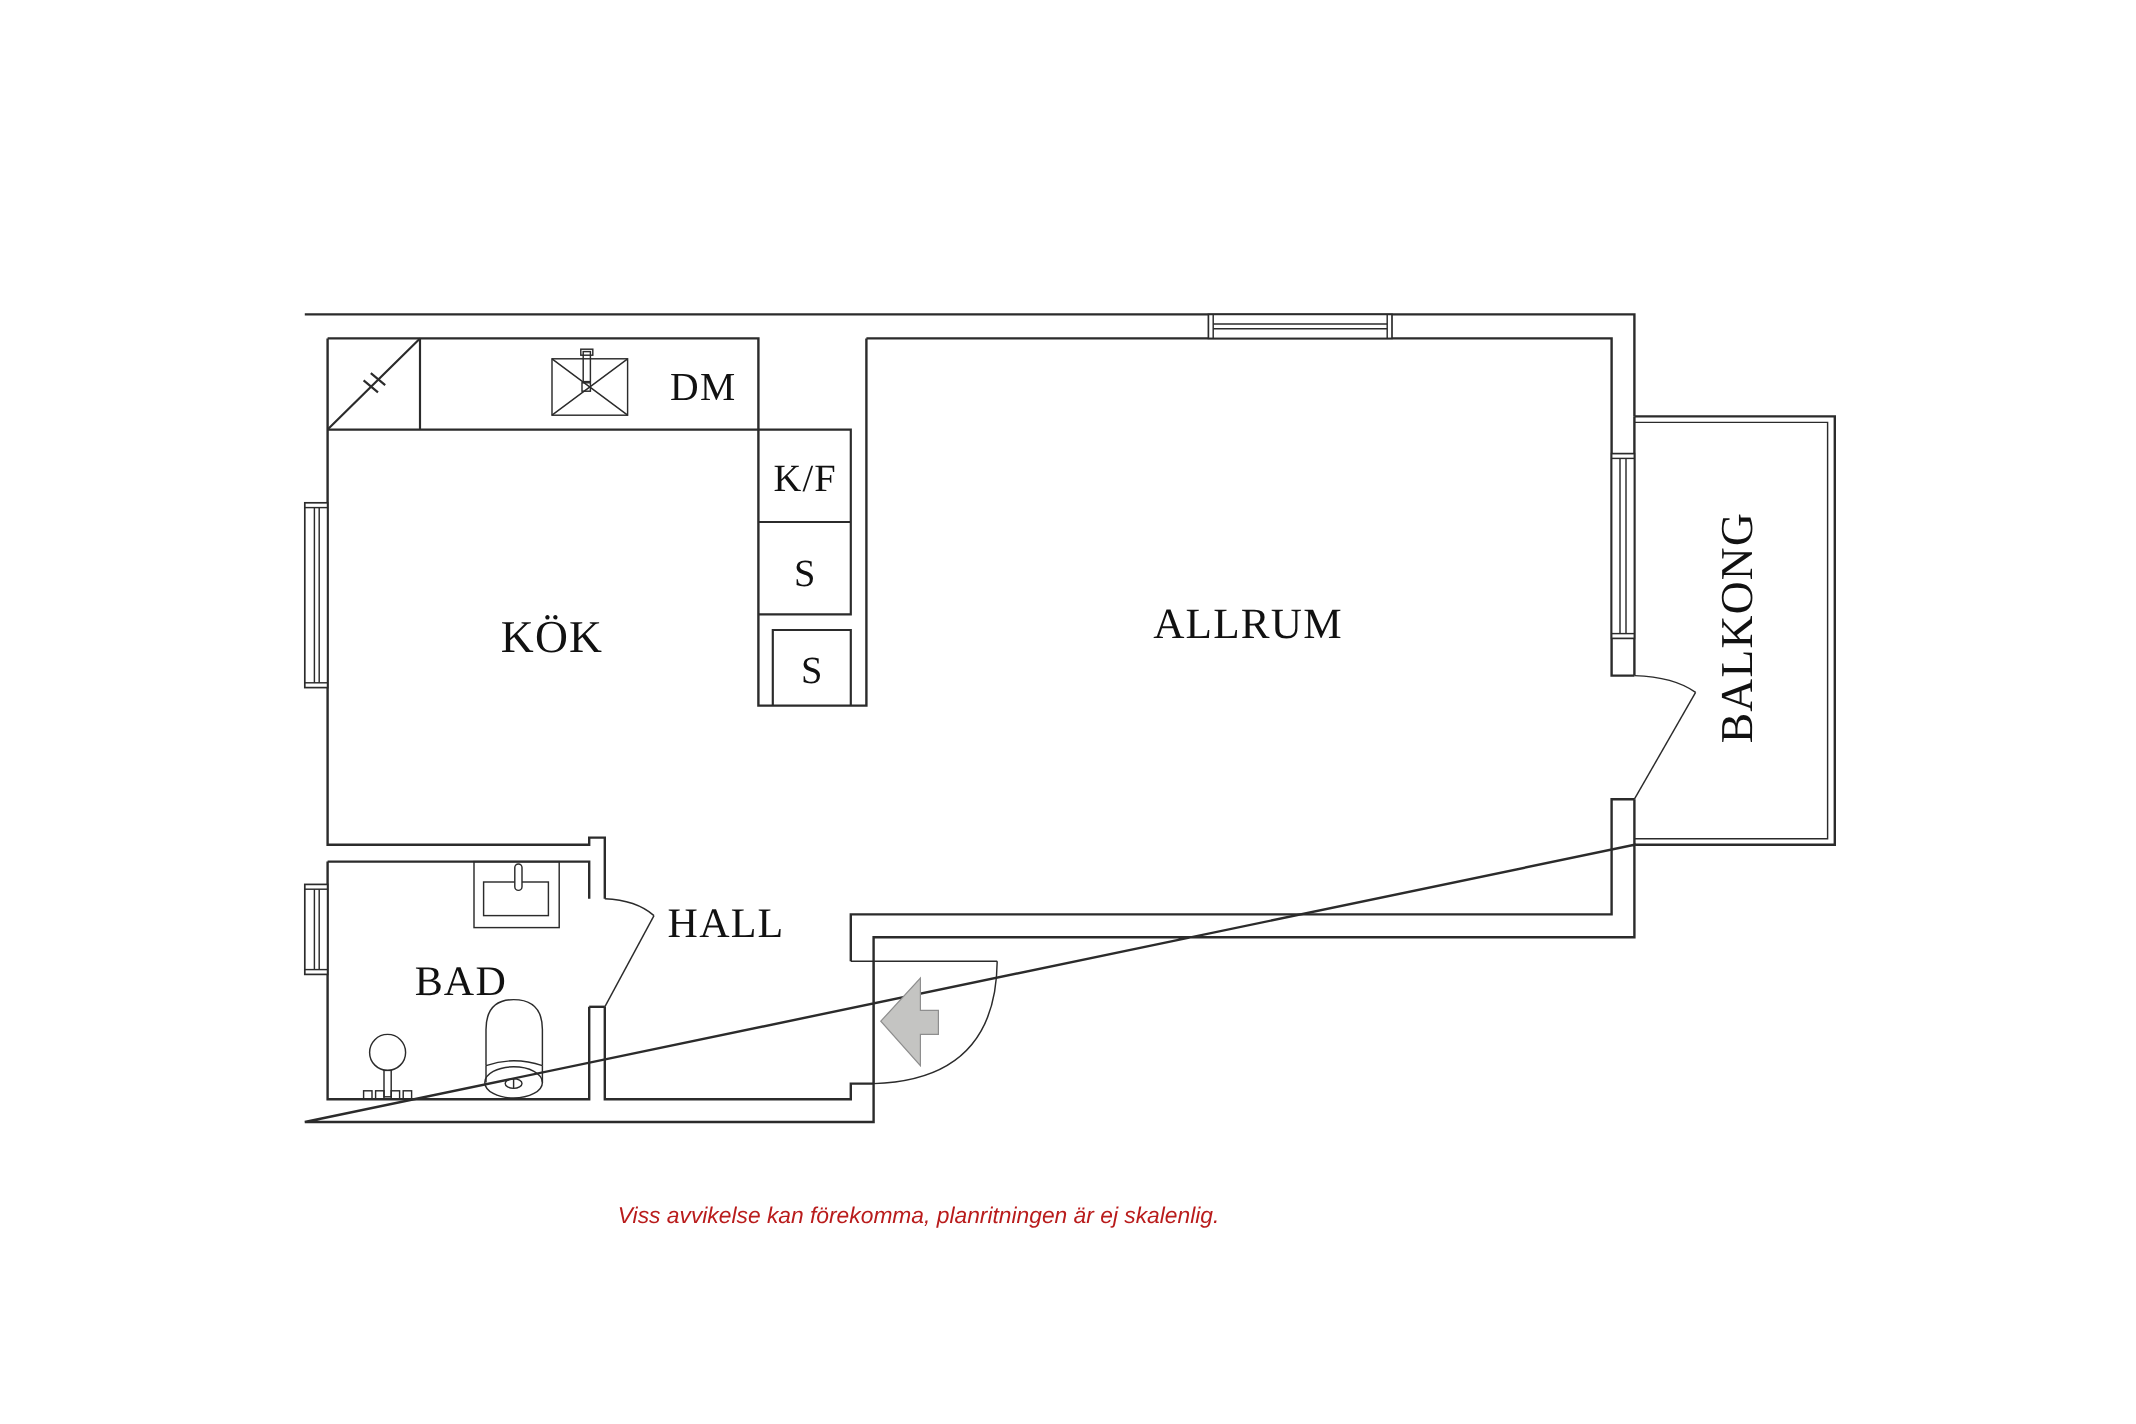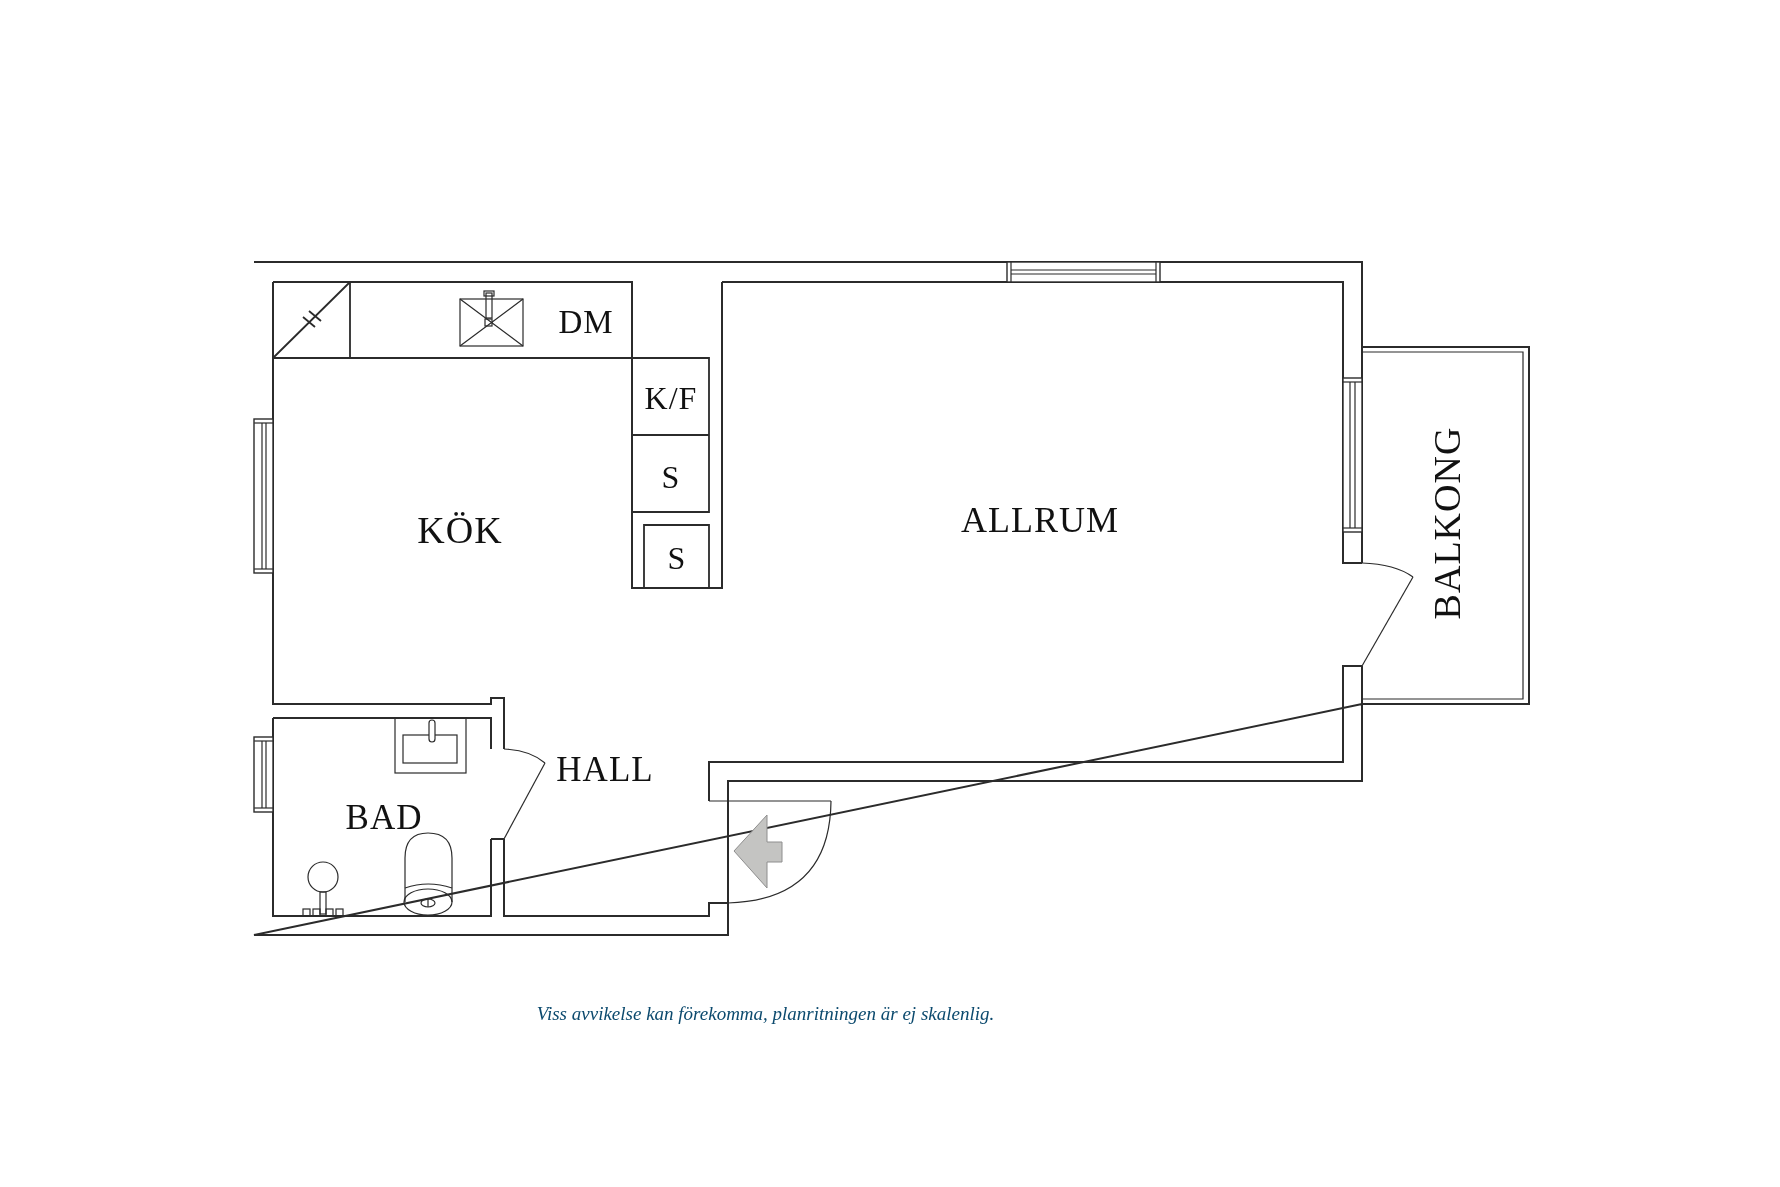--- a/index.html
+++ b/index.html
@@ -4,22 +4,22 @@
 <style>
   html, body { margin: 0; padding: 0; background: #ffffff; }
   body { width: 1780px; height: 1187px; overflow: hidden; position: relative; }
   #plan { position: absolute; left: 0; top: 0; width: 1780px; height: 1187px; }
   .wall { fill: none; stroke: #2b2b2b; stroke-width: 2; }
   .fix  { fill: none; stroke: #2b2b2b; stroke-width: 1.8; }
   .thin { fill: none; stroke: #2b2b2b; stroke-width: 1.2; }
   .win  { fill: #ffffff; stroke: #2b2b2b; stroke-width: 1.4; }
   .label { font-family: "Liberation Serif", "DejaVu Serif", serif; fill: #111111; letter-spacing: 1px; }
   .footer { position: absolute; left: 0; width: 1531px; top: 1003px; text-align: center;
-            font-family: Liberation Serif, serif; font-style: italic;
-            font-size: 19px; color: #0c4a6e; }
+            font-family: Liberation Sans, sans-serif; font-style: italic;
+            font-size: 19px; color: #b91c1c; }
 </style>
 </head>
 <body>
 
 <svg id="plan" viewBox="0 0 1780 1187" xmlns="http://www.w3.org/2000/svg">
 
   <path class="wall" d="M254 262 H1362 V347 M1362 704 V781 H728 V935 H254 Z"></path>
 
   <path class="wall" d="M1362 347 V563 M1362 666 V704"></path>
 

